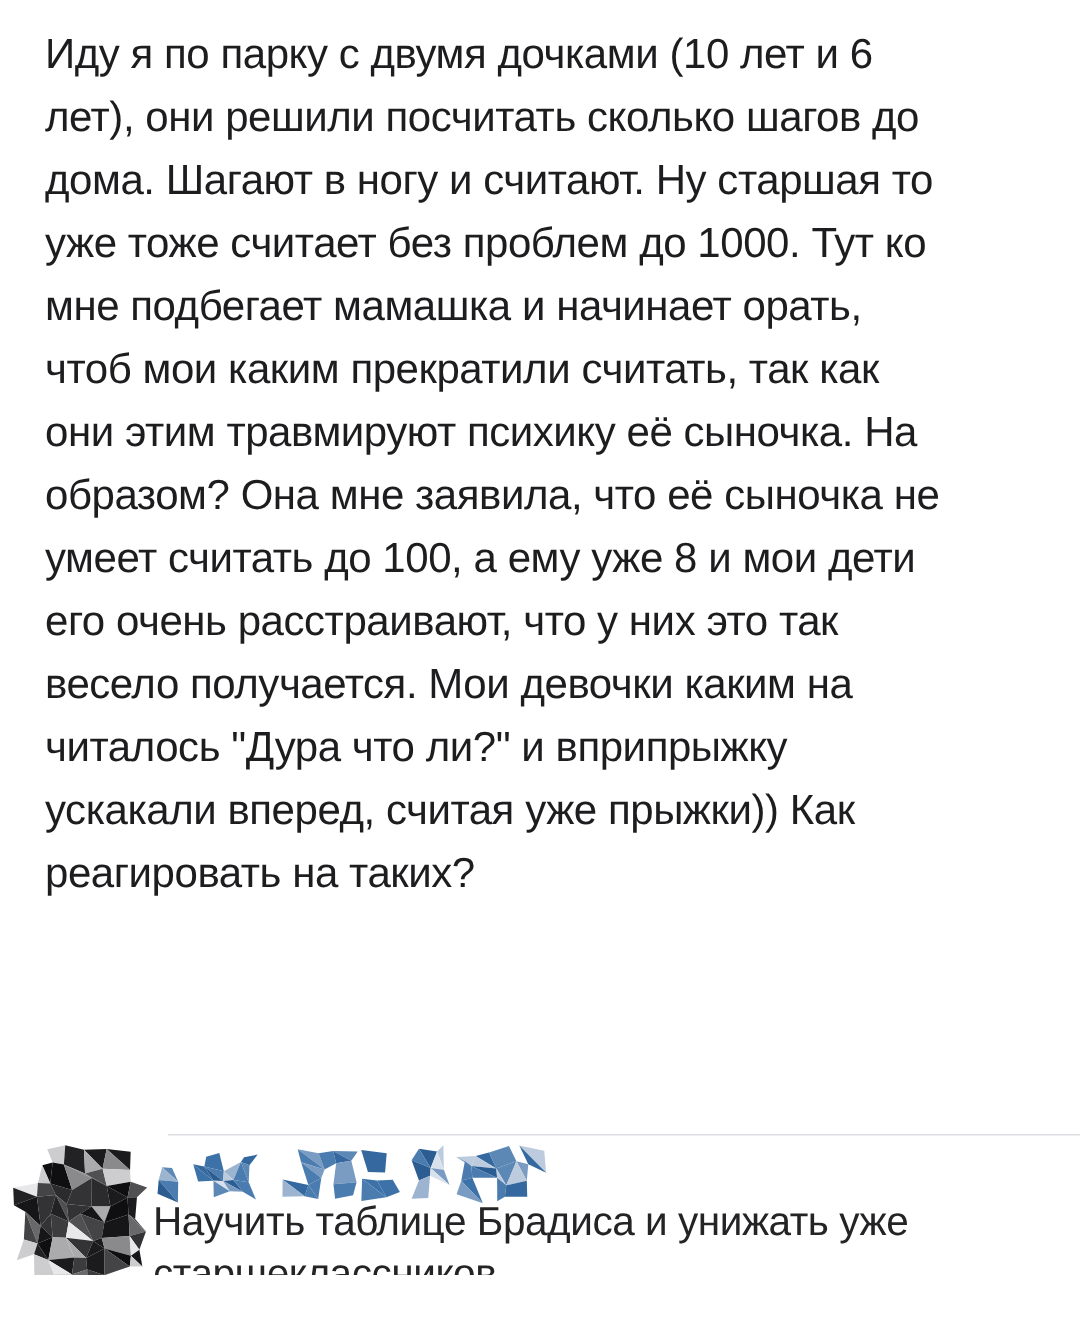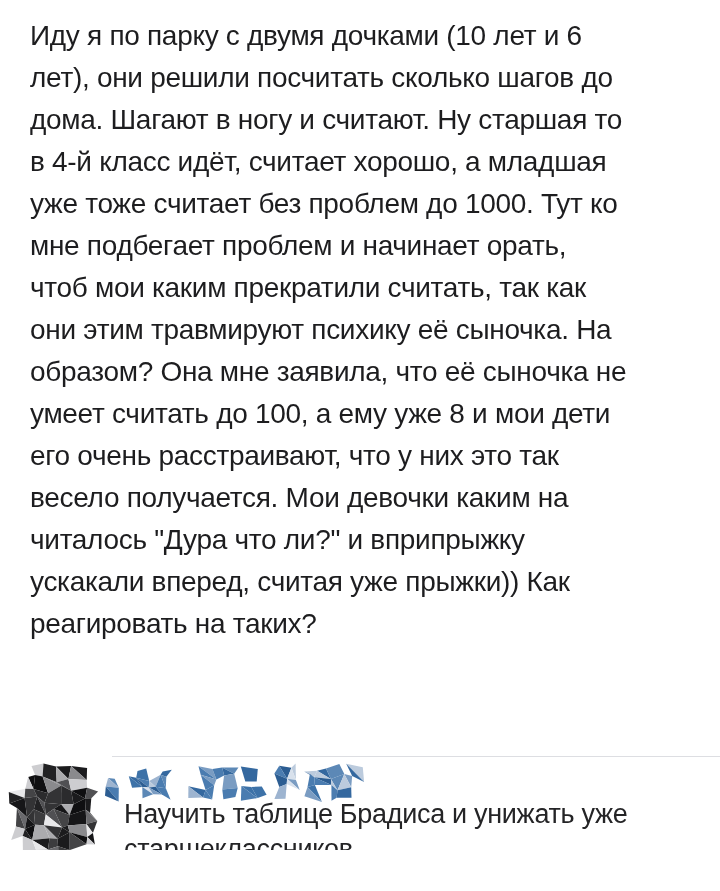--- a/index.html
+++ b/index.html
@@ -36,41 +36,40 @@
     left: 4px;
     top: 759px;
   }
   .username-svg {
     position: absolute;
     left: 102px;
     top: 763px;
   }
   .comment-text {
     position: absolute;
-    left: 124px;
+    left: 102px;
     top: 797px;
     width: 580px;
     font-size: 27px;
     line-height: 35px;
     letter-spacing: -0.3px;
     color: #242426;
   }
 </style>
 </head>
 <body>
 
 <div class="page" style="background: rgb(255, 255, 255);">
 
   <div class="post-text" style="color: rgb(29, 29, 31);">
     <div class="post-line">Иду я по парку с двумя дочками (10 лет и 6</div>
     <div class="post-line">лет), они решили посчитать сколько шагов до</div>
     <div class="post-line">дома. Шагают в ногу и считают. Ну старшая то</div>
-    <div class="post-line">в 4-й класс идёт, считает хорошо, а младшая</div>
     <div class="post-line">уже тоже считает без проблем до 1000. Тут ко</div>
-    <div class="post-line">мне подбегает проблем и начинает орать,</div>
+    <div class="post-line">мне подбегает мамашка и начинает орать,</div>
     <div class="post-line">чтоб мои каким прекратили считать, так как</div>
     <div class="post-line">они этим травмируют психику её сыночка. На</div>
     <div class="post-line">образом? Она мне заявила, что её сыночка не</div>
     <div class="post-line">умеет считать до 100, а ему уже 8 и мои дети</div>
     <div class="post-line">его очень расстраивают, что у них это так</div>
     <div class="post-line">весело получается. Мои девочки каким на</div>
     <div class="post-line">читалось "Дура что ли?" и вприпрыжку</div>
     <div class="post-line">ускакали вперед, считая уже прыжки)) Как</div>
     <div class="post-line">реагировать на таких?</div>
   </div>

